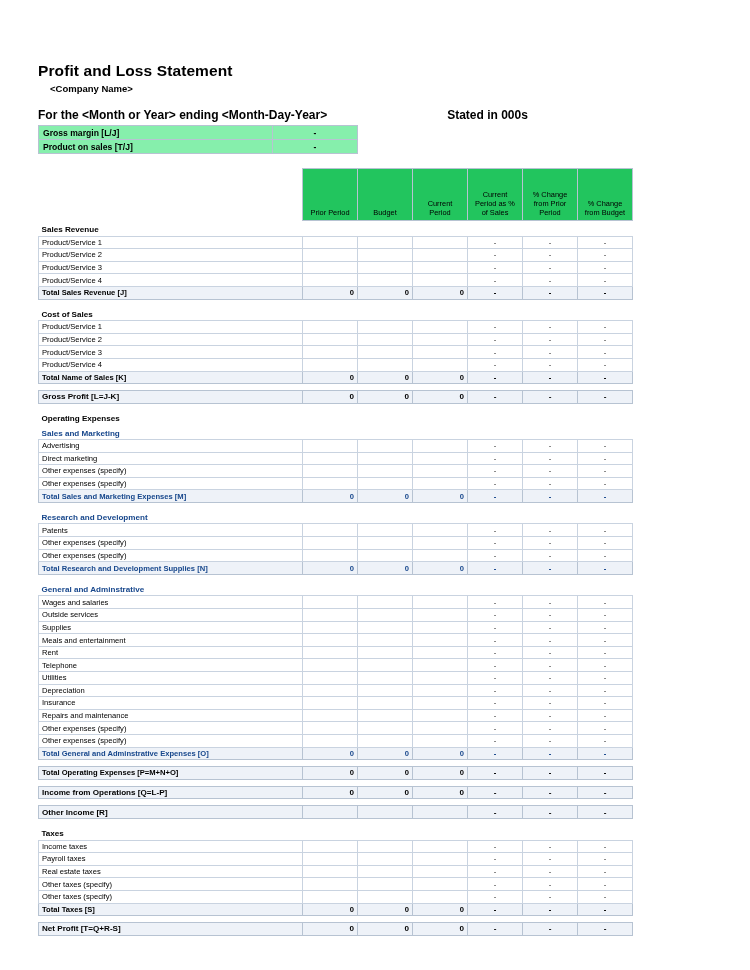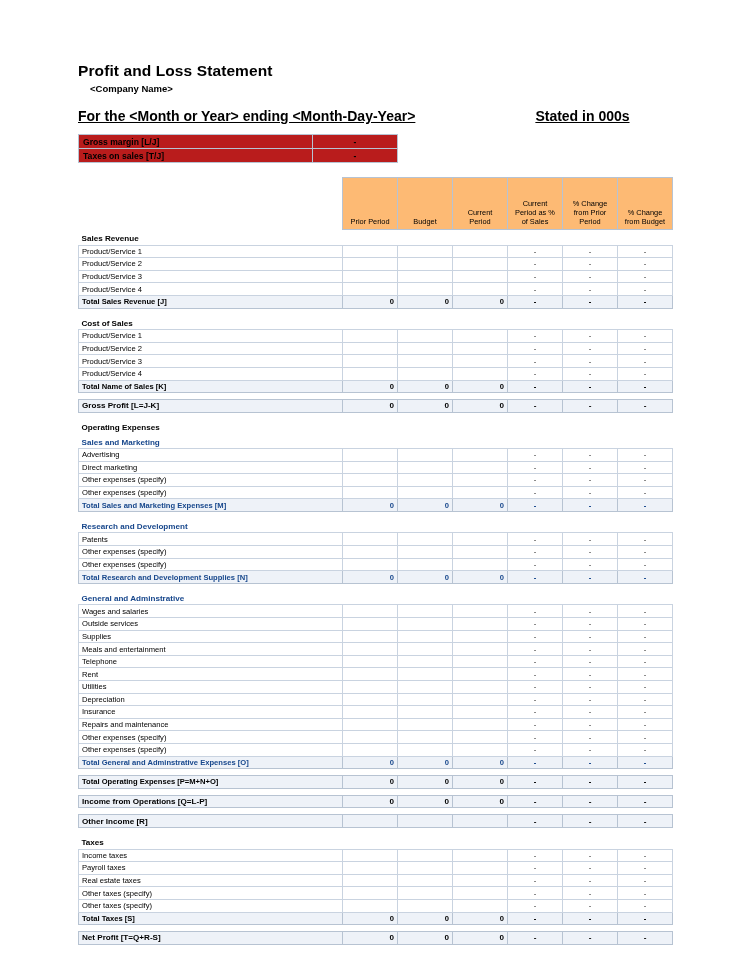--- a/index.html
+++ b/index.html
@@ -7,75 +7,74 @@
     width:750px;height:970px;
     background:#ffffff;
     font-family:"Liberation Sans", sans-serif;
     color:#000;
     -webkit-font-smoothing:antialiased;
   }
   .page{
     position:relative;
     width:750px;height:692px;
     box-sizing:border-box;
-    padding:62px 78px 0 78px;
+    padding:62px 78px 0 38px;
   }
   .title{
     font-size:15.5px;
     font-weight:bold;
     letter-spacing:.1px;
     margin:0 0 3px 0;
   }
   .company{
     font-size:9.5px;
     font-weight:bold;
     margin:0 0 14px 12px;
   }
   .periodrow{
     display:flex;
     align-items:baseline;
-    font-size:14px;
+    font-size:12px;
     font-weight:bold;
-    margin:0 0 10px 0;
-    text-decoration:underline;
+    margin:0 0 3px 0;
   }
   .periodrow .for{flex:0 0 auto;}
   .periodrow .stated{margin-left:120px;}
 
   table{border-collapse:collapse;}
   .summary{
     width:320px;
     margin-bottom:14px;
   }
   .summary td{
     border:1px solid #b7c3d2;
     font-size:8.6px;
     font-weight:bold;
     height:13px;
     padding:0 4px;
-    background:#b91c1c;
+    background:#86efac;
   }
   .summary td.lbl{width:225px;}
   .summary td.val{text-align:center;}
 
   .main{width:594px;table-layout:fixed;}
   .main td{
     font-size:7.6px;
     height:11.6px;
     padding:0 3px;
     vertical-align:middle;
   }
   col.c-label{width:264px;}
   col.c-num{width:55px;}
   col.c-pct{width:55px;}
 
   
   .hdr td{
     border:1px solid #b7c3d2;
-    background:#fdba74;
+    background:#22c55e;
     text-align:center;
     font-size:7.4px;
     vertical-align:bottom;
     padding-bottom:3px;
     height:48px;
     line-height:1.22;
   }
   .hdr td.blank{border:none;background:transparent;}
 
   .sec td{
@@ -118,21 +117,21 @@
     <span class="stated">Stated in 000s</span>
   </div>
 
   <table class="summary">
     <tbody>
         <tr>
           <td class="lbl">Gross margin  [L/J]</td>
           <td class="val">-</td>
         </tr>
         <tr>
-          <td class="lbl">Taxes on sales  [T/J]</td>
+          <td class="lbl">Product on sales  [T/J]</td>
           <td class="val">-</td>
         </tr>
       </tbody>
   </table>
 
   <table class="main">
     <colgroup>
       <col class="c-label">
         <col class="c-num">
         <col class="c-num">
@@ -396,30 +395,30 @@
         <tr class="item">
           <td class="label">Meals and entertainment</td>
           <td class="num"></td>
           <td class="num"></td>
           <td class="num"></td>
           <td class="pct">-</td>
           <td class="pct">-</td>
           <td class="pct">-</td>
         </tr>
         <tr class="item">
+          <td class="label">Rent</td>
+          <td class="num"></td>
+          <td class="num"></td>
+          <td class="num"></td>
+          <td class="pct">-</td>
+          <td class="pct">-</td>
+          <td class="pct">-</td>
+        </tr>
+        <tr class="item">
           <td class="label">Telephone</td>
-          <td class="num"></td>
-          <td class="num"></td>
-          <td class="num"></td>
-          <td class="pct">-</td>
-          <td class="pct">-</td>
-          <td class="pct">-</td>
-        </tr>
-        <tr class="item">
-          <td class="label">Rent</td>
           <td class="num"></td>
           <td class="num"></td>
           <td class="num"></td>
           <td class="pct">-</td>
           <td class="pct">-</td>
           <td class="pct">-</td>
         </tr>
         <tr class="item">
           <td class="label">Utilities</td>
           <td class="num"></td>

